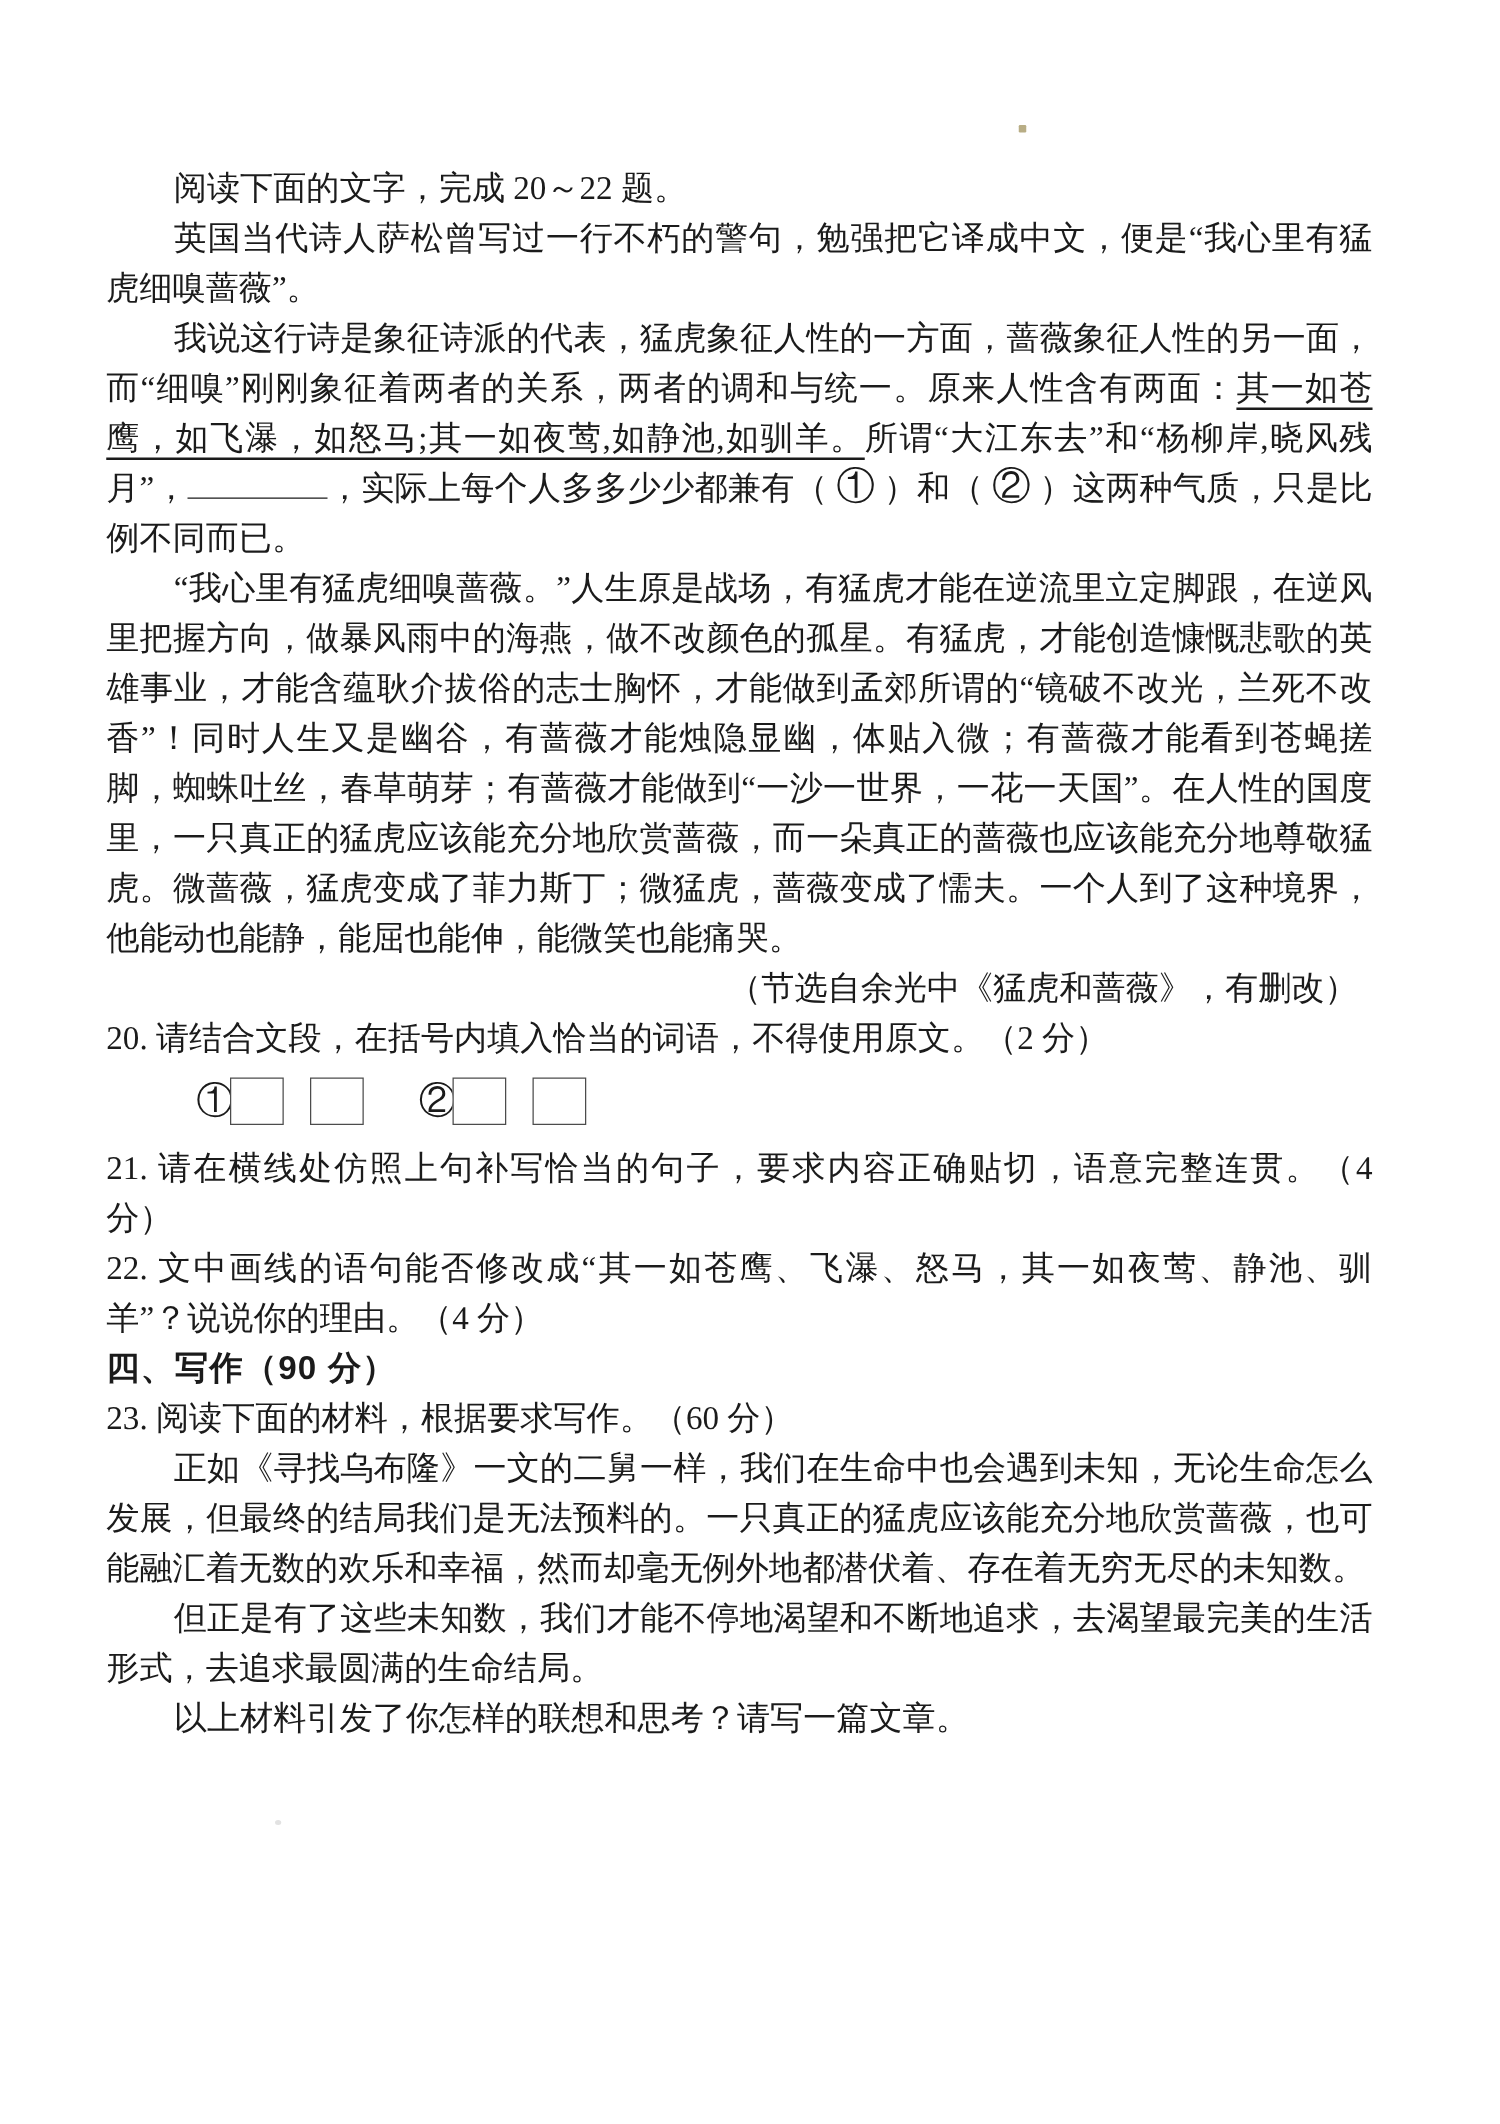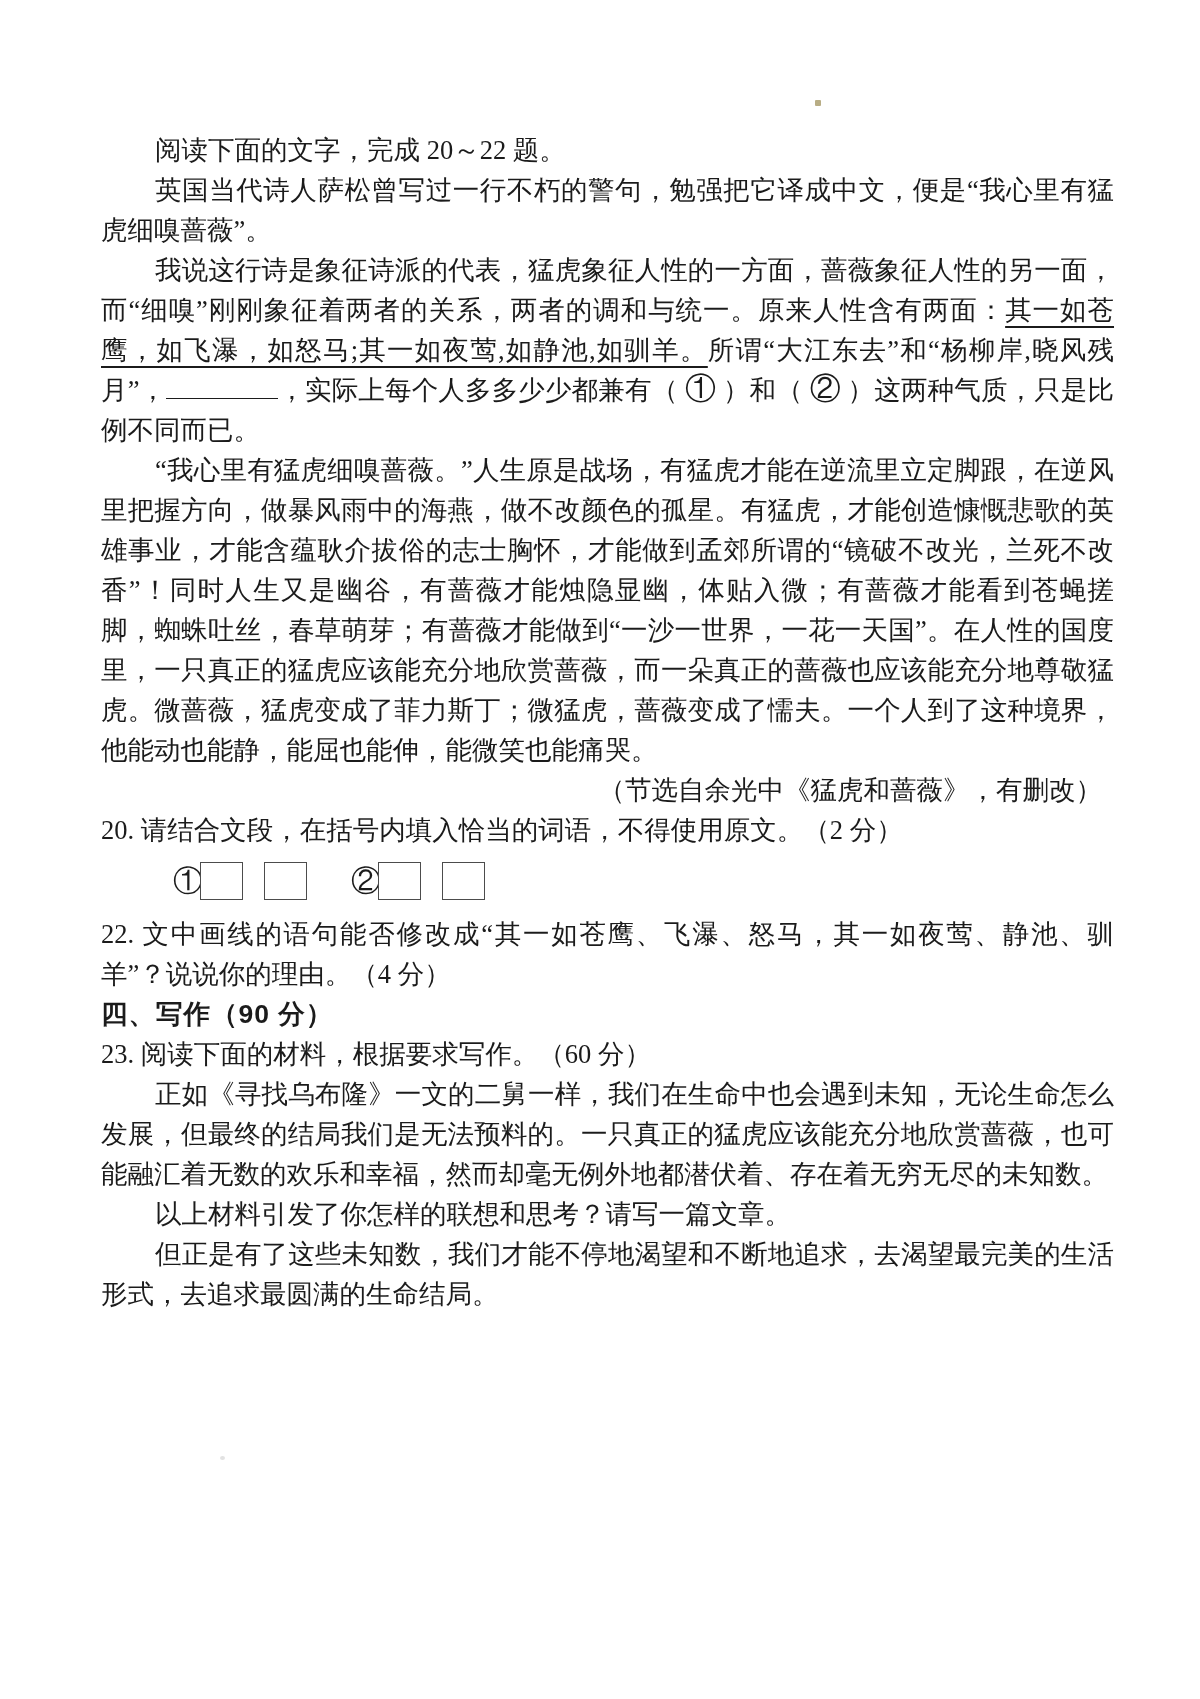--- a/index.html
+++ b/index.html
@@ -9,21 +9,20 @@
     position:relative;
     overflow:hidden;
     font-family:"Liberation Serif","DejaVu Serif",serif;
   }
   .content{
     position:absolute;left:85px;top:130px;width:1013px;
     color:#1b1b1b;
     font-size:26.5px;
     line-height:40px;
     text-align:justify;
-    margin-left:16px;
   }
   .para{margin:0;padding:0;}
   .indent{text-indent:54px;}
   .noindent{text-indent:0;}
   .attribution{text-align:right;padding-right:12px;}
   .heading{
     font-weight:bold;
     font-family:"Liberation Sans","DejaVu Sans",sans-serif;
     letter-spacing:1px;
   }
@@ -86,19 +85,20 @@
         <span class="circ-label">①</span>
         <span class="ans-box first"></span>
         <span class="ans-box second"></span>
       </span>
       <span class="ans-group">
         <span class="circ-label">②</span>
         <span class="ans-box first"></span>
         <span class="ans-box second"></span>
       </span>
     </p>
+    <p class="para noindent"><span class="tseg">21. 请在横线处仿照上句补写恰当的句子，要求内容正确贴切，语意完整连贯。（4 分）</span></p>
     <p class="para noindent"><span class="tseg">22. 文中画线的语句能否修改成“其一如苍鹰、飞瀑、怒马，其一如夜莺、静池、驯羊”？说说你的理由。（4 分）</span></p>
     <p class="para heading"><span class="tseg">四、写作（90 分）</span></p>
     <p class="para noindent"><span class="tseg">23. 阅读下面的材料，根据要求写作。（60 分）</span></p>
     <p class="para indent"><span class="tseg">正如《寻找乌布隆》一文的二舅一样，我们在生命中也会遇到未知，无论生命怎么发展，但最终的结局我们是无法预料的。一只真正的猛虎应该能充分地欣赏蔷薇，也可能融汇着无数的欢乐和幸福，然而却毫无例外地都潜伏着、存在着无穷无尽的未知数。</span></p>
+    <p class="para indent"><span class="tseg">但正是有了这些未知数，我们才能不停地渴望和不断地追求，去渴望最完美的生活形式，去追求最圆满的生命结局。</span></p>
     <p class="para indent"><span class="tseg">以上材料引发了你怎样的联想和思考？请写一篇文章。</span></p>
-    <p class="para indent"><span class="tseg">但正是有了这些未知数，我们才能不停地渴望和不断地追求，去渴望最完美的生活形式，去追求最圆满的生命结局。</span></p>
   </div>
 
 </body></html>

